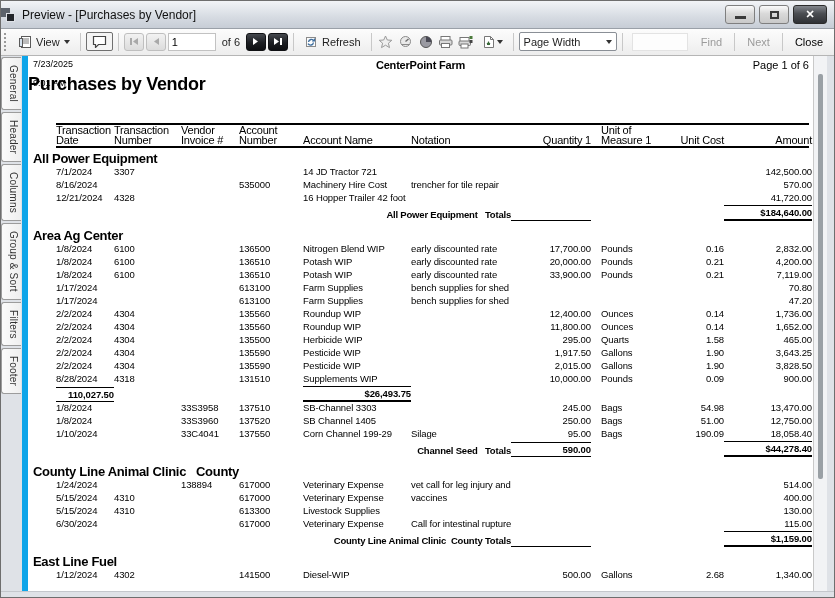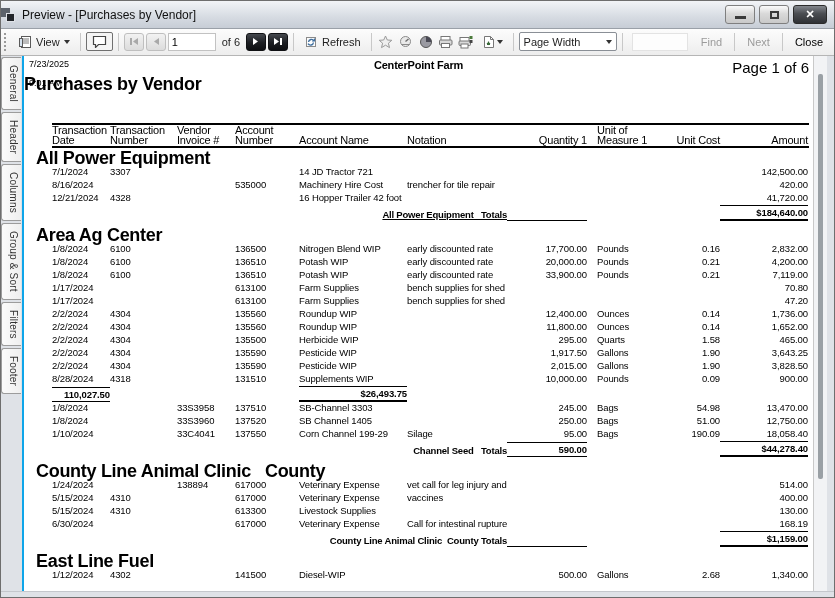--- a/index.html
+++ b/index.html
@@ -63,46 +63,46 @@
   .ticon { width:18px; height:18px; display:flex; align-items:center; justify-content:center; cursor:pointer; }
   
   .content { flex:1; display:flex; min-height:0; background:#dfe2e7; }
   .tabstrip { flex:0 0 21px; background:#dfe2e7; padding-top:1px; display:flex; flex-direction:column; align-items:flex-start; }
   .vtab {
     writing-mode:vertical-rl; font-size:10px; color:#333; background:linear-gradient(to left,#efefef,#fbfbfb);
     border:1px solid #9c9c9c; border-right:none; border-radius:3px 0 0 3px;
     padding:7px 2px; margin-bottom:2px; width:20px; cursor:pointer; letter-spacing:0.2px;
   }
   .page {
-    flex:1; background:#fff; border-left:2px solid #0ea5e9; overflow:hidden; position:relative;
+    flex:1; background:#fff; border-left:6px solid #0ea5e9; overflow:hidden; position:relative;
     color:#000;
   }
   .vscroll { flex:0 0 14px; background:#f2f3f5; border-left:1px solid #c9c9c9; position:relative; cursor:pointer; }
   .vthumb { position:absolute; left:4px; top:18px; width:5px; height:405px; background:#9aa0a5; border-radius:2px; }
   .rightframe { flex:0 0 7px; background:#dfe2e7; }
   .bottomframe { flex:0 0 6px; background:#dfe2e7; border-top:1px solid #c4c7cc; }
   
   .rep-header { position:relative; height:64px; }
   .rep-date, .rep-time { position:absolute; left:5px; font-size:9px; }
   .rep-date { top:3px; } .rep-time { top:22px; }
   .rep-company { text-align:center; padding-top:3px; font-size:11px; font-weight:bold; letter-spacing:-0.2px; }
   .rep-title { text-align:left; padding-top:3px; font-size:18px; font-weight:bold; letter-spacing:-0.3px; }
-  .rep-page { position:absolute; right:4px; top:3px; font-size:15px; }
+  .rep-page { position:absolute; right:4px; top:3px; font-size:11px; }
   .grid {
     display:grid;
     grid-template-columns:28px 58px 67px 58px 64px 108px 100px 80px 10px 70px 53px 88px;
     align-items:end;
   }
   .thead { position:relative; margin-top:3px; padding:2px 0 3px 0; min-height:23px; font-weight:normal; font-size:11px; letter-spacing:-0.2px; }
   .thead::before, .thead::after { content:""; position:absolute; left:28px; right:4px; height:2px; background:#000; }
   .thead::before { top:0; } .thead::after { bottom:0; }
   .hcell { white-space:pre-line; line-height:10px; }
   .cell { font-size:9.5px; line-height:13px; white-space:nowrap; letter-spacing:-0.1px; }
   .ralign { text-align:right; }
-  .group-name { font-size:18px; font-weight:bold; letter-spacing:-0.3px; padding-left:12px; margin-top:9px; line-height:13px; white-space:pre; }
+  .group-name { font-size:13px; font-weight:bold; letter-spacing:-0.3px; padding-left:5px; margin-top:9px; line-height:13px; white-space:pre; }
   .group:first-child .group-name { margin-top:4px; }
   .trow { height:13px; }
   .totrow { height:15px; font-weight:bold; margin-top:1px; }
   .tot-label { font-size:9.5px; line-height:13px; text-align:right; white-space:pre; letter-spacing:-0.2px; }
   .tline { border-top:1px solid #000; }
   .bline { border-bottom:1px solid #000; }
   .bline2 { border-bottom:2px solid #000; }
 </style>
 </head>
 <body>
@@ -300,39 +300,39 @@
               <div class="cell">8/16/2024</div>
               <div class="cell"></div>
               <div class="cell"></div>
               <div class="cell">535000</div>
               <div class="cell">Machinery Hire Cost</div>
               <div class="cell">trencher for tile repair</div>
               <div class="cell ralign"></div>
               <div class="cell"></div>
               <div class="cell"></div>
               <div class="cell ralign"></div>
-              <div class="cell ralign">420.00</div>
+              <div class="cell ralign">570.00</div>
             </div>
             <div class="grid trow">
               <div class="cell"></div>
               <div class="cell">12/21/2024</div>
               <div class="cell">4328</div>
               <div class="cell"></div>
               <div class="cell"></div>
               <div class="cell">16 Hopper Trailer 42 foot</div>
               <div class="cell"></div>
               <div class="cell ralign"></div>
               <div class="cell"></div>
               <div class="cell"></div>
               <div class="cell ralign"></div>
               <div class="cell ralign">41,720.00</div>
             </div>
             <div class="grid totrow">
               <div class="cell"></div>
-              <div class="tot-label" style="grid-column: 2 / 8; text-decoration: underline;">All Power Equipment   Totals</div>
+              <div class="tot-label" style="grid-column: 2 / 8;">All Power Equipment   Totals</div>
               <div class="cell ralign tline"></div>
               <div class="cell"></div>
               <div class="cell"></div>
               <div class="cell"></div>
               <div class="cell ralign tline bline2">$184,640.00</div>
             </div>
           </div>
           <div class="group">
             <div class="group-name">Area Ag Center</div>
             <div class="grid trow">
@@ -600,21 +600,21 @@
               <div class="cell">6/30/2024</div>
               <div class="cell"></div>
               <div class="cell"></div>
               <div class="cell">617000</div>
               <div class="cell">Veterinary Expense</div>
               <div class="cell">Call for intestinal rupture</div>
               <div class="cell ralign"></div>
               <div class="cell"></div>
               <div class="cell"></div>
               <div class="cell ralign"></div>
-              <div class="cell ralign">168.19</div>
+              <div class="cell ralign">115.00</div>
             </div>
             <div class="grid totrow">
               <div class="cell"></div>
               <div class="tot-label" style="grid-column: 2 / 8;">County Line Animal Clinic  County Totals</div>
               <div class="cell ralign tline"></div>
               <div class="cell"></div>
               <div class="cell"></div>
               <div class="cell"></div>
               <div class="cell ralign tline bline2">$1,159.00</div>
             </div>

